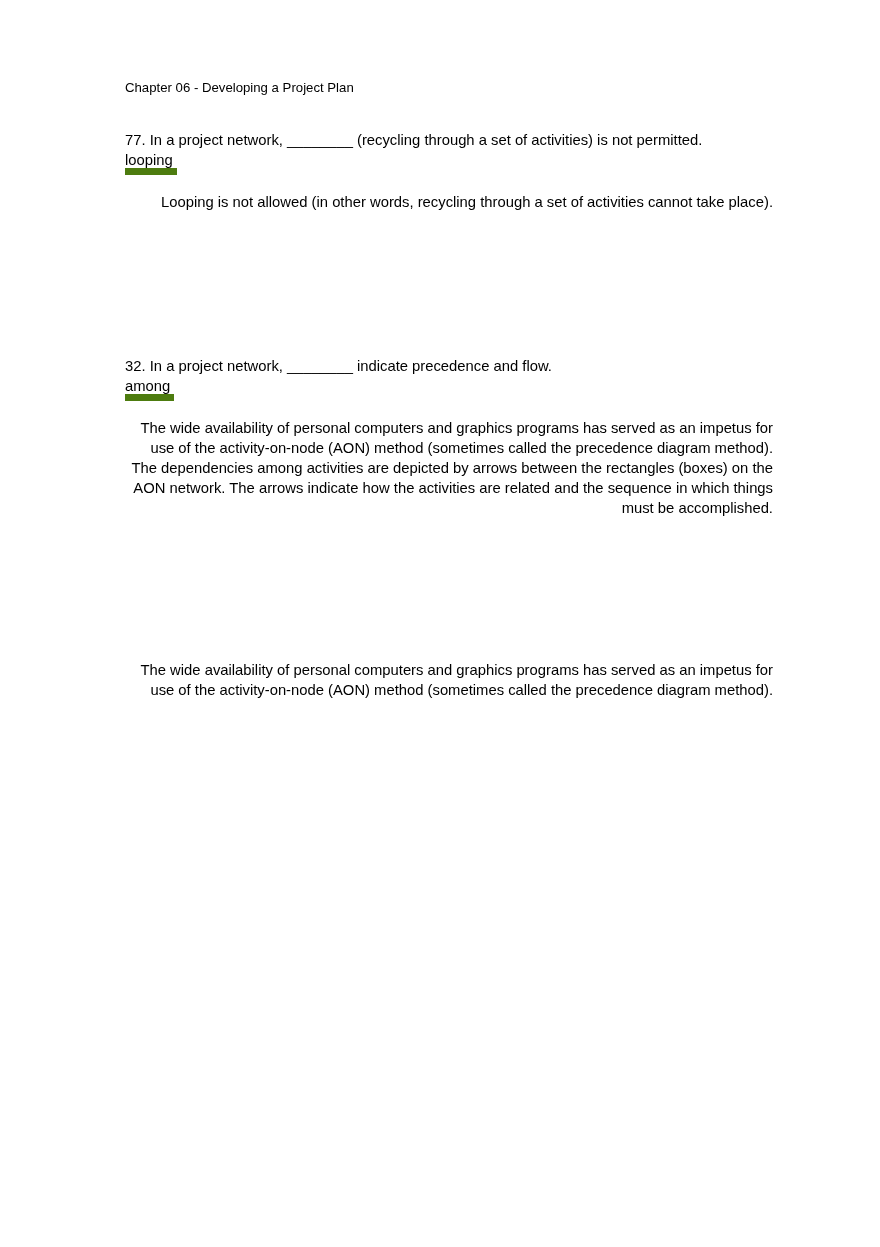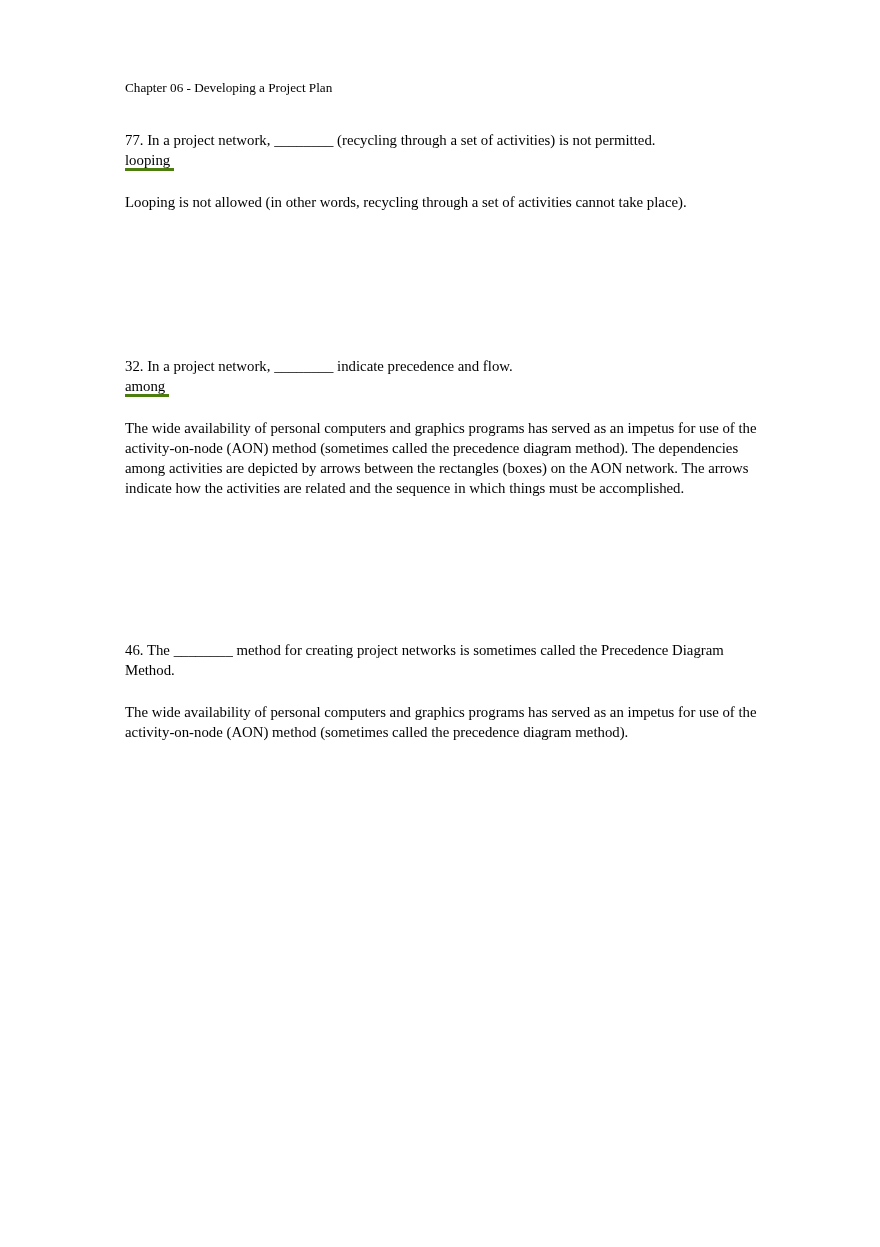--- a/index.html
+++ b/index.html
@@ -5,21 +5,21 @@
   html, body {
     margin: 0;
     padding: 0;
     background: #ffffff;
   }
   .page {
     position: relative;
     width: 880px;
     height: 1239px;
     background: #ffffff;
-    font-family: Liberation Serif, serif;
+    font-family: Liberation Sans, sans-serif;
     color: #000000;
     overflow: hidden;
   }
   .content {
     position: absolute;
     left: 125px;
     top: 80px;
     width: 648px;
     font-size: 14.8px;
     line-height: 20px;
@@ -31,25 +31,26 @@
   .qblock p {
     margin: 0;
   }
   .qblock-44 { margin-top: 34px; }
   .qblock-45 { margin-top: 144px; }
   .qblock-46 { margin-top: 142px; }
   .answer-line {
     margin: 0;
   }
   .answer {
-    border-bottom: 3px solid #4d7c0f;
+    border-bottom: 7px solid #4d7c0f;
     padding-right: 4px;
   }
   .explanation {
     margin-top: 22px !important;
+    text-align: right;
   }
 </style>
 </head>
 <body>
 
 <div class="page">
   <div class="content">
 
     <div class="doc-header">Chapter 06 - Developing a Project Plan</div>
 
@@ -59,18 +60,17 @@
       <p class="explanation">Looping is not allowed (in other words, recycling through a set of activities cannot take place).</p>
     </section>
 
     <section class="qblock qblock-45">
       <p class="question">32. In a project network, ________ indicate precedence and flow.</p>
       <p class="answer-line"><span class="answer">among</span></p>
       <p class="explanation">The wide availability of personal computers and graphics programs has served as an impetus for use of the activity-on-node (AON) method (sometimes called the precedence diagram method). The dependencies among activities are depicted by arrows between the rectangles (boxes) on the AON network. The arrows indicate how the activities are related and the sequence in which things must be accomplished.</p>
     </section>
 
     <section class="qblock qblock-46">
-      <p class="question">46. The ________ method for creating project networks is sometimes called the Precedence Diagram Method.</p>
       <p class="explanation">The wide availability of personal computers and graphics programs has served as an impetus for use of the activity-on-node (AON) method (sometimes called the precedence diagram method).</p>
     </section>
 
   </div>
 </div>
 
 </body></html>

